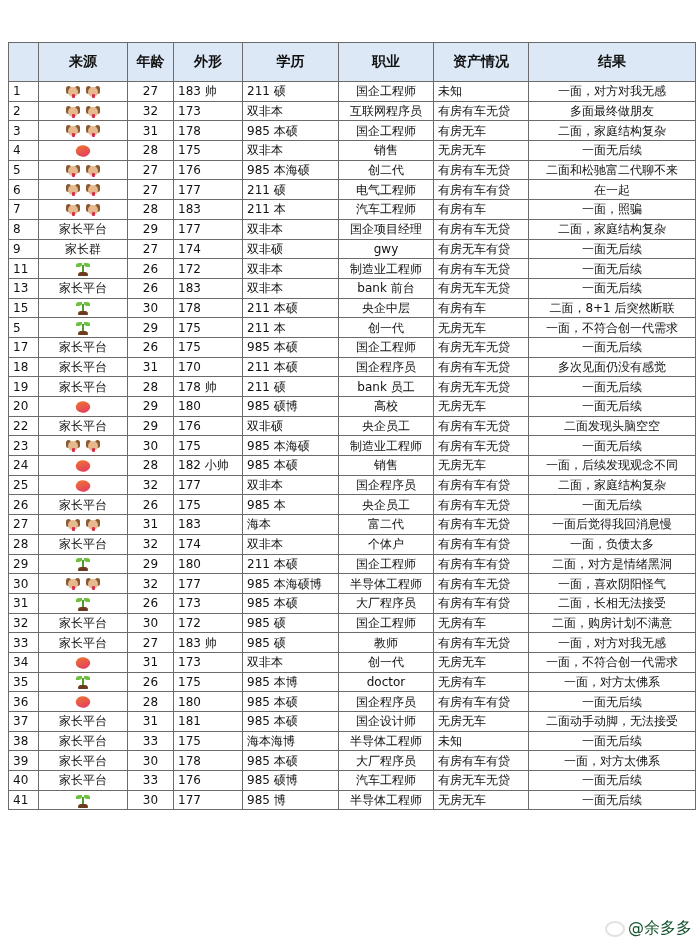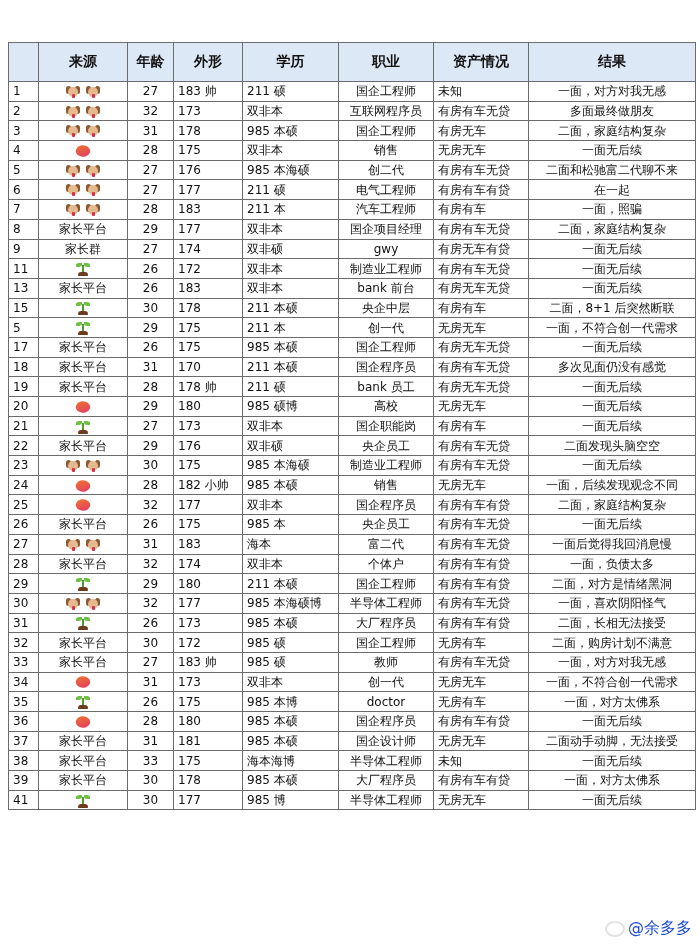--- a/index.html
+++ b/index.html
@@ -16,21 +16,21 @@
   .dog .face { position:absolute; left:2px; top:1px; width:10px; height:10px; border-radius:50%; background:#e7b98e; }
   .dog .earL, .dog .earR { position:absolute; top:0; width:5px; height:8px; background:#8a5a33; border-radius:3px; }
   .dog .earL { left:0; } .dog .earR { right:0; }
   .dog .tongue { position:absolute; left:6px; top:8px; width:3px; height:4px; background:#d6304a; border-radius:1px; }
   .sweetpotato { width:14px; height:12px; border-radius:60% 40% 60% 40%; background:linear-gradient(135deg,#f07a2a,#e0356a); transform:rotate(25deg); display:inline-block; vertical-align:middle; }
   .sprout { width:14px; height:14px; position:relative; display:inline-block; vertical-align:middle; }
   .sprout .stem { position:absolute; left:6px; top:3px; width:2px; height:7px; background:#4e9a2e; }
   .sprout .leafL { position:absolute; left:0; top:1px; width:6px; height:4px; background:#6cc040; border-radius:60% 0; }
   .sprout .leafR { position:absolute; right:0; top:1px; width:6px; height:4px; background:#6cc040; border-radius:0 60%; }
   .sprout .soil { position:absolute; left:2px; top:10px; width:10px; height:4px; background:#6d3c1e; border-radius:4px 4px 1px 1px; }
-  .watermark { position:absolute; right:8px; bottom:6px; font-size:16px; color:#1d4ed8; display:flex; align-items:center; gap:3px; }
+  .watermark { position:absolute; right:8px; bottom:6px; font-size:16px; color:#14532d; display:flex; align-items:center; gap:3px; }
   .weibo-icon { width:16px; height:12px; border:2px solid #e2e2e2; border-radius:50%; display:inline-block; }
 </style>
 </head>
 <body>
 
 <div class="sheet">
   <table>
     <colgroup>
       <col style="width:30px">
         <col style="width:89px">
@@ -218,30 +218,20 @@
           <td class="l">20</td>
           <td class="c"><span class="sweetpotato"></span></td>
           <td class="c">29</td>
           <td class="l">180</td>
           <td class="l">985 硕博</td>
           <td class="c">高校</td>
           <td class="l">无房无车</td>
           <td class="c">一面无后续</td>
         </tr>
         <tr>
-          <td class="l">21</td>
-          <td class="c"><span class="sprout"><span class="leafL"></span><span class="leafR"></span><span class="stem"></span><span class="soil"></span></span></td>
-          <td class="c">27</td>
-          <td class="l">173</td>
-          <td class="l">双非本</td>
-          <td class="c">国企职能岗</td>
-          <td class="l">有房有车</td>
-          <td class="c">一面无后续</td>
-        </tr>
-        <tr>
           <td class="l">22</td>
           <td class="c">家长平台</td>
           <td class="c">29</td>
           <td class="l">176</td>
           <td class="l">双非硕</td>
           <td class="c">央企员工</td>
           <td class="l">有房有车无贷</td>
           <td class="c">二面发现头脑空空</td>
         </tr>
         <tr>
@@ -406,20 +396,30 @@
         </tr>
         <tr>
           <td class="l">39</td>
           <td class="c">家长平台</td>
           <td class="c">30</td>
           <td class="l">178</td>
           <td class="l">985 本硕</td>
           <td class="c">大厂程序员</td>
           <td class="l">有房有车有贷</td>
           <td class="c">一面，对方太佛系</td>
+        </tr>
+        <tr>
+          <td class="l">40</td>
+          <td class="c">家长平台</td>
+          <td class="c">33</td>
+          <td class="l">176</td>
+          <td class="l">985 硕博</td>
+          <td class="c">汽车工程师</td>
+          <td class="l">有房无车无贷</td>
+          <td class="c">一面无后续</td>
         </tr>
         <tr>
           <td class="l">41</td>
           <td class="c"><span class="sprout"><span class="leafL"></span><span class="leafR"></span><span class="stem"></span><span class="soil"></span></span></td>
           <td class="c">30</td>
           <td class="l">177</td>
           <td class="l">985 博</td>
           <td class="c">半导体工程师</td>
           <td class="l">无房无车</td>
           <td class="c">一面无后续</td>

